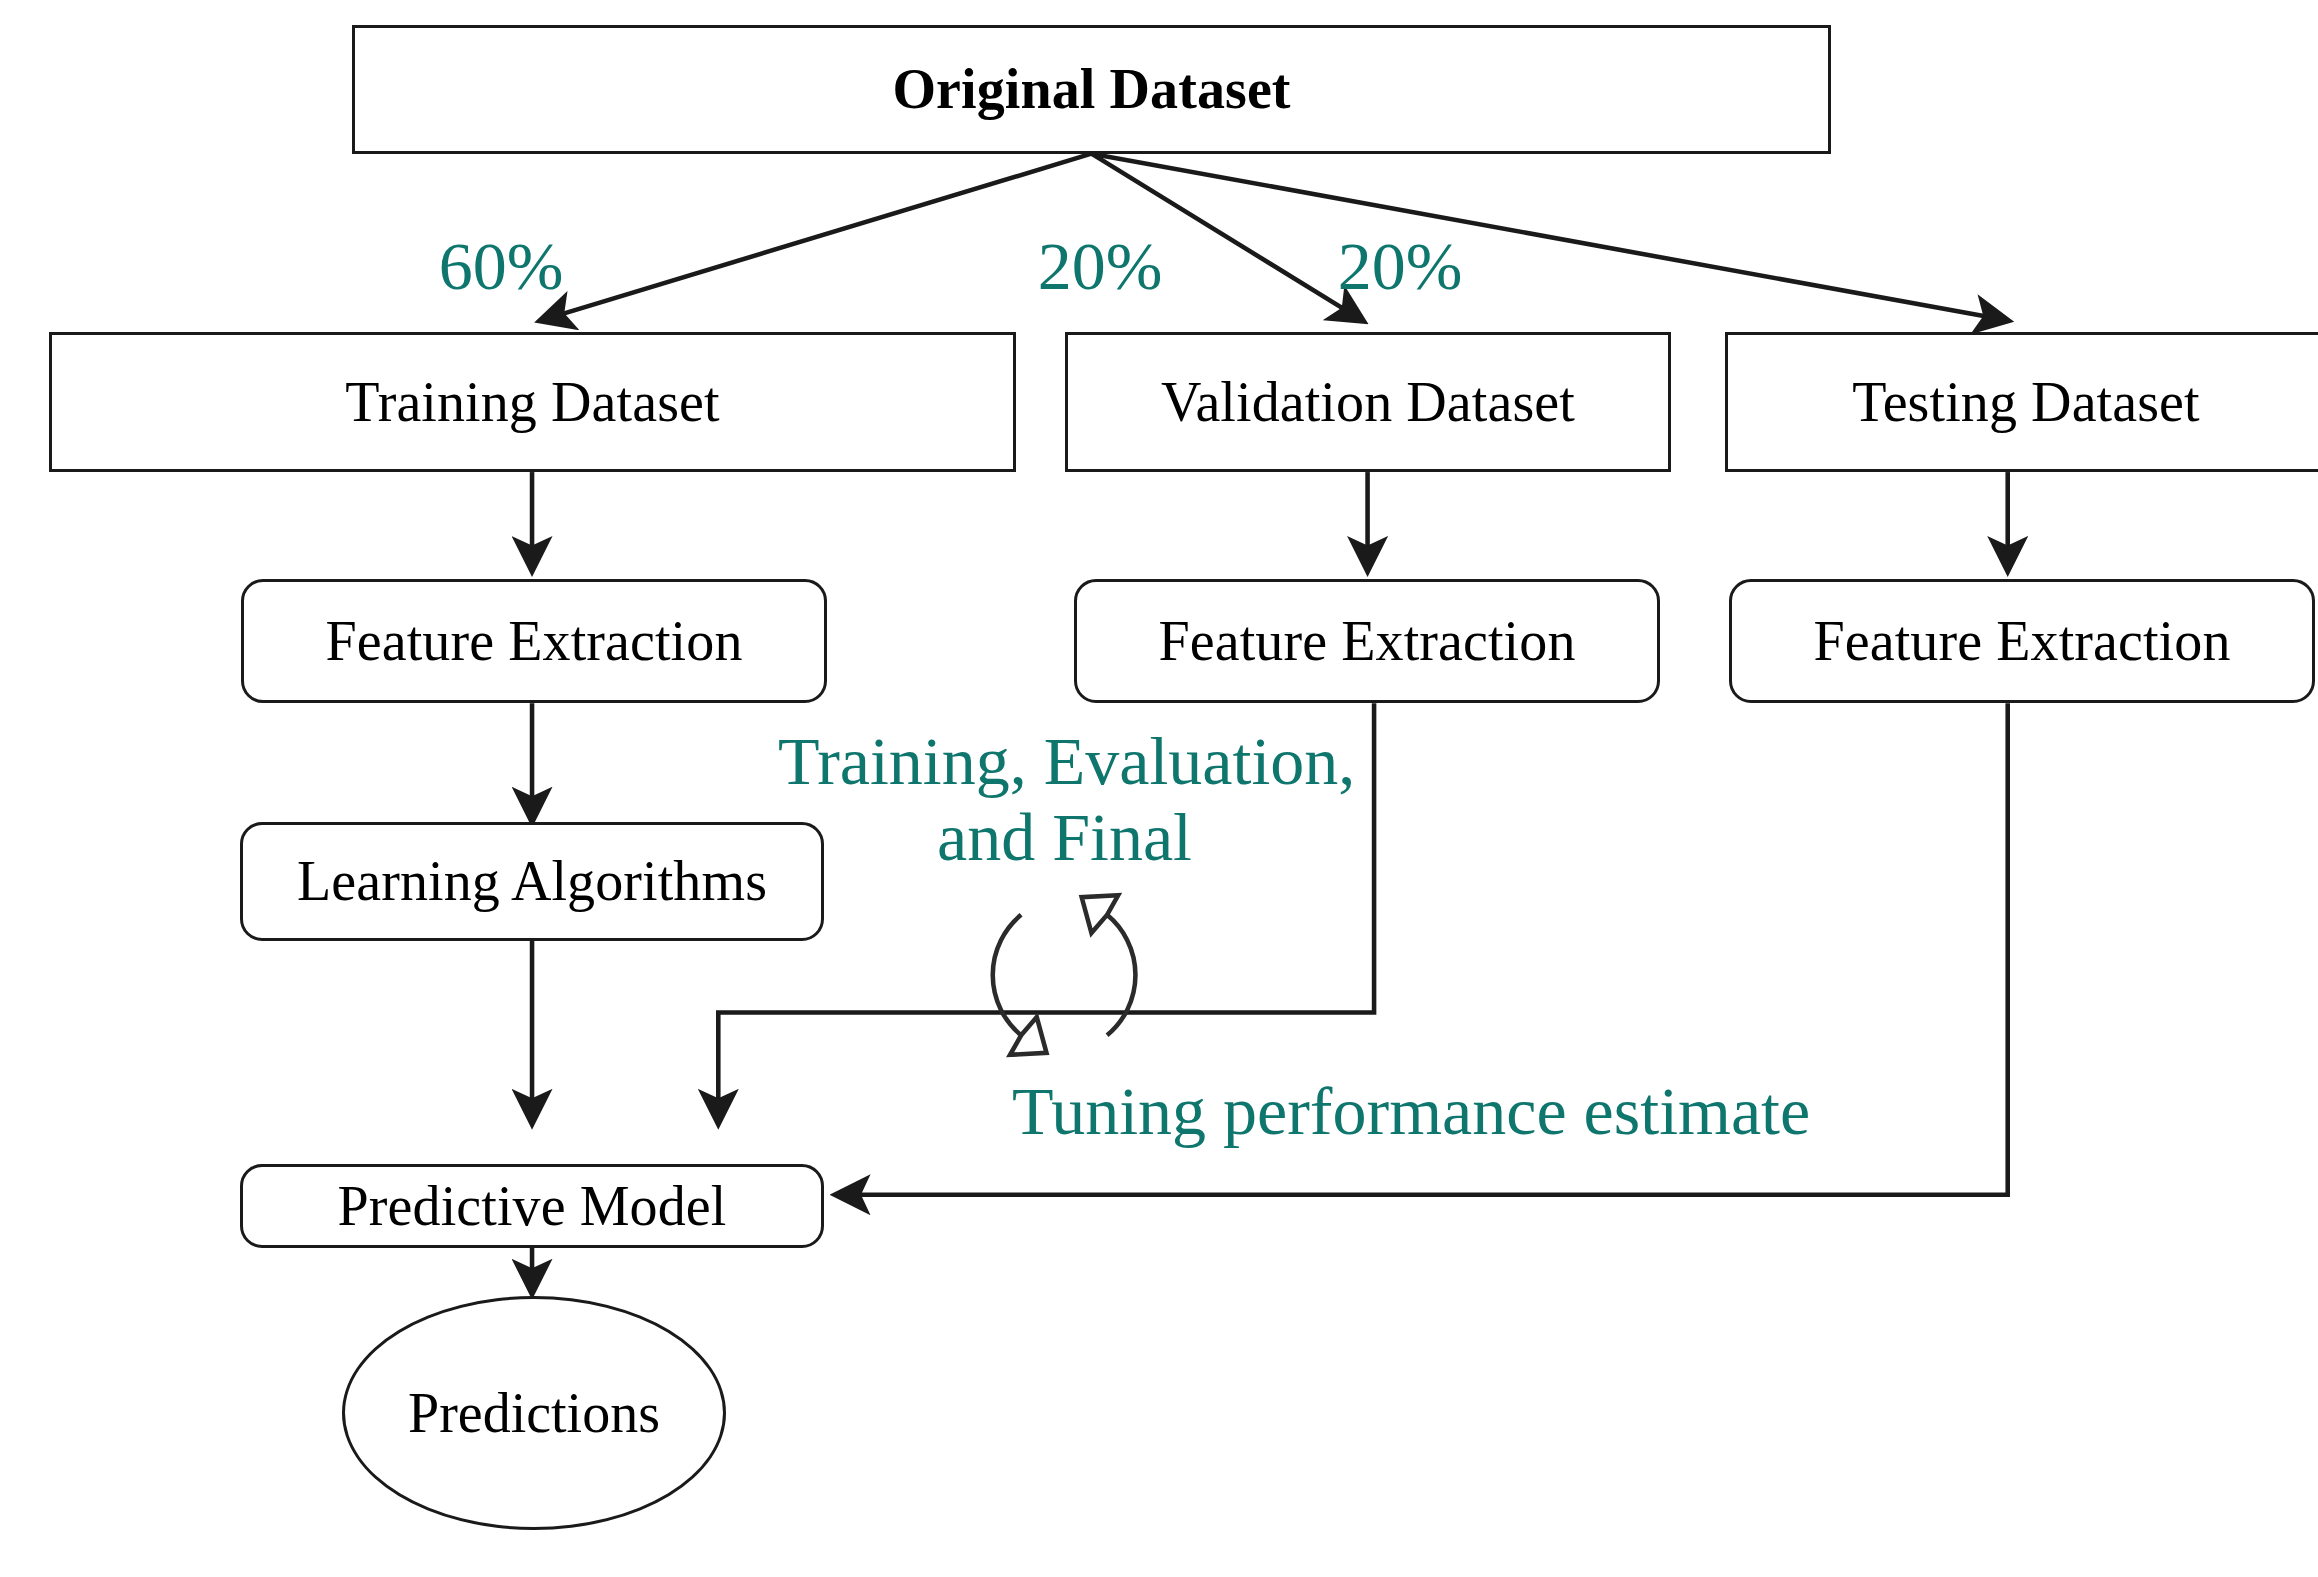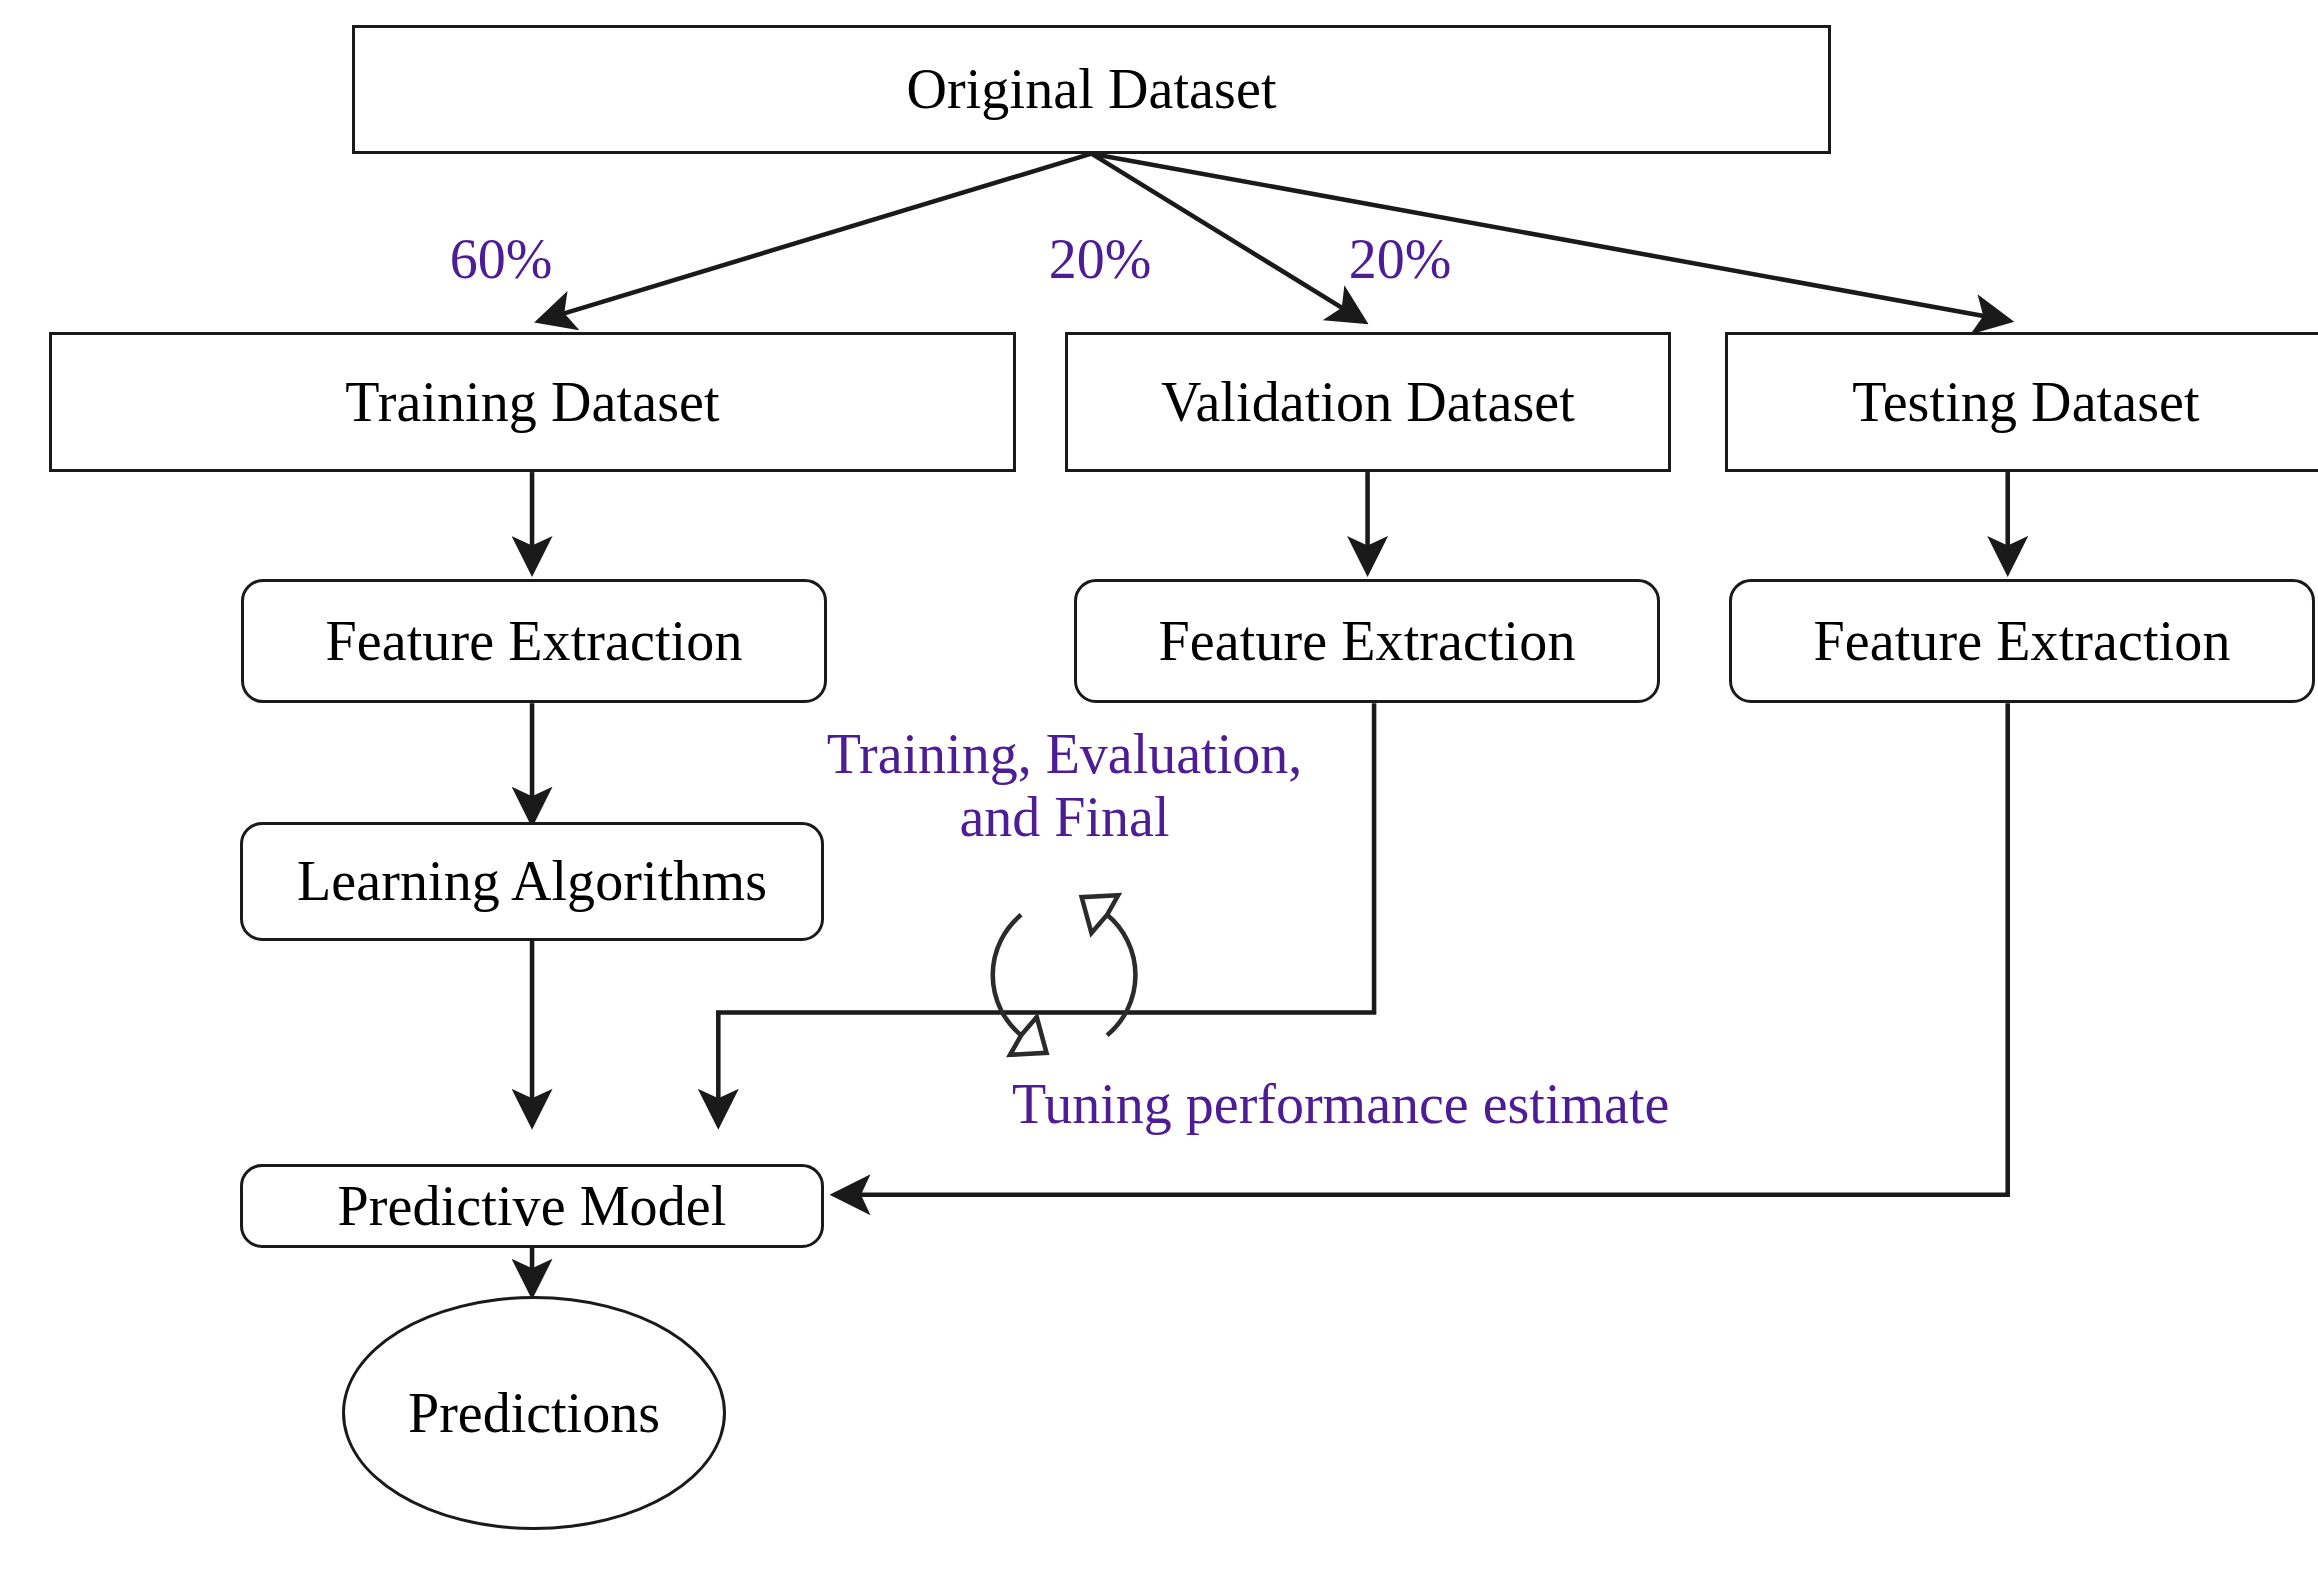--- a/index.html
+++ b/index.html
@@ -9,21 +9,21 @@
 
   .node{position:absolute;box-sizing:border-box;background:#fff;border:3.9px solid #1a1a1a;
         display:flex;align-items:center;justify-content:center;text-align:center;}
   .node.round{border-radius:22px;}
   .node .lbl{font-size:56px;line-height:1.05;letter-spacing:0.1px;}
 
   .ellipse{position:absolute;box-sizing:border-box;background:#fff;border:3.9px solid #1a1a1a;
            border-radius:50%;display:flex;align-items:center;justify-content:center;text-align:left;}
   .ellipse .lbl{font-size:56px;}
 
-  .edgelabel{position:absolute;font-size:56px;line-height:1.12;text-align:center;white-space:pre;color:#4c1d95;}
+  .edgelabel{position:absolute;font-size:68px;line-height:1.12;text-align:center;white-space:pre;color:#0f766e;}
 </style>
 </head>
 <body>
 
 <div id="canvas">
 
   <svg id="wires" viewBox="0 0 3561 2422" preserveAspectRatio="none" aria-hidden="true">
     <defs>
       <marker id="ah" markerWidth="9" markerHeight="9" refX="7.4" refY="4.5" orient="auto" markerUnits="strokeWidth">
         <path d="M0,0 L9,4.5 L0,9 L2.1,4.5 Z" fill="#1a1a1a"></path>
@@ -49,21 +49,21 @@
 
       <line x1="817" y1="1908" x2="817" y2="1985" marker-end="url(#ah)"></line>
     </g>
 
     <g fill="none" stroke="#2b2b2b" stroke-width="7" stroke-linejoin="miter">
       <path d="M1568,1405 A120,120 0 0 0 1568,1590 L1592,1562 L1607,1617 L1551,1620 L1568,1590"></path>
       <path d="M1700,1590 A120,120 0 0 0 1700,1405 L1676,1433 L1661,1378 L1717,1375 L1700,1405"></path>
     </g>
   </svg>
 
-  <div class="node" style="left:352px;top:25px;width:1479px;height:129px;">
+  <div class="node" style="left:352px;top:25px;width:1479px;height:129px;font-weight:bold;">
     <span class="lbl">Original Dataset</span>
   </div>
 
   <div class="node" style="left:1065px;top:332px;width:606px;height:140px;">
     <span class="lbl">Validation Dataset</span>
   </div>
 
   <div class="node" style="left:49px;top:332px;width:967px;height:140px;">
     <span class="lbl">Training Dataset</span>
   </div>

